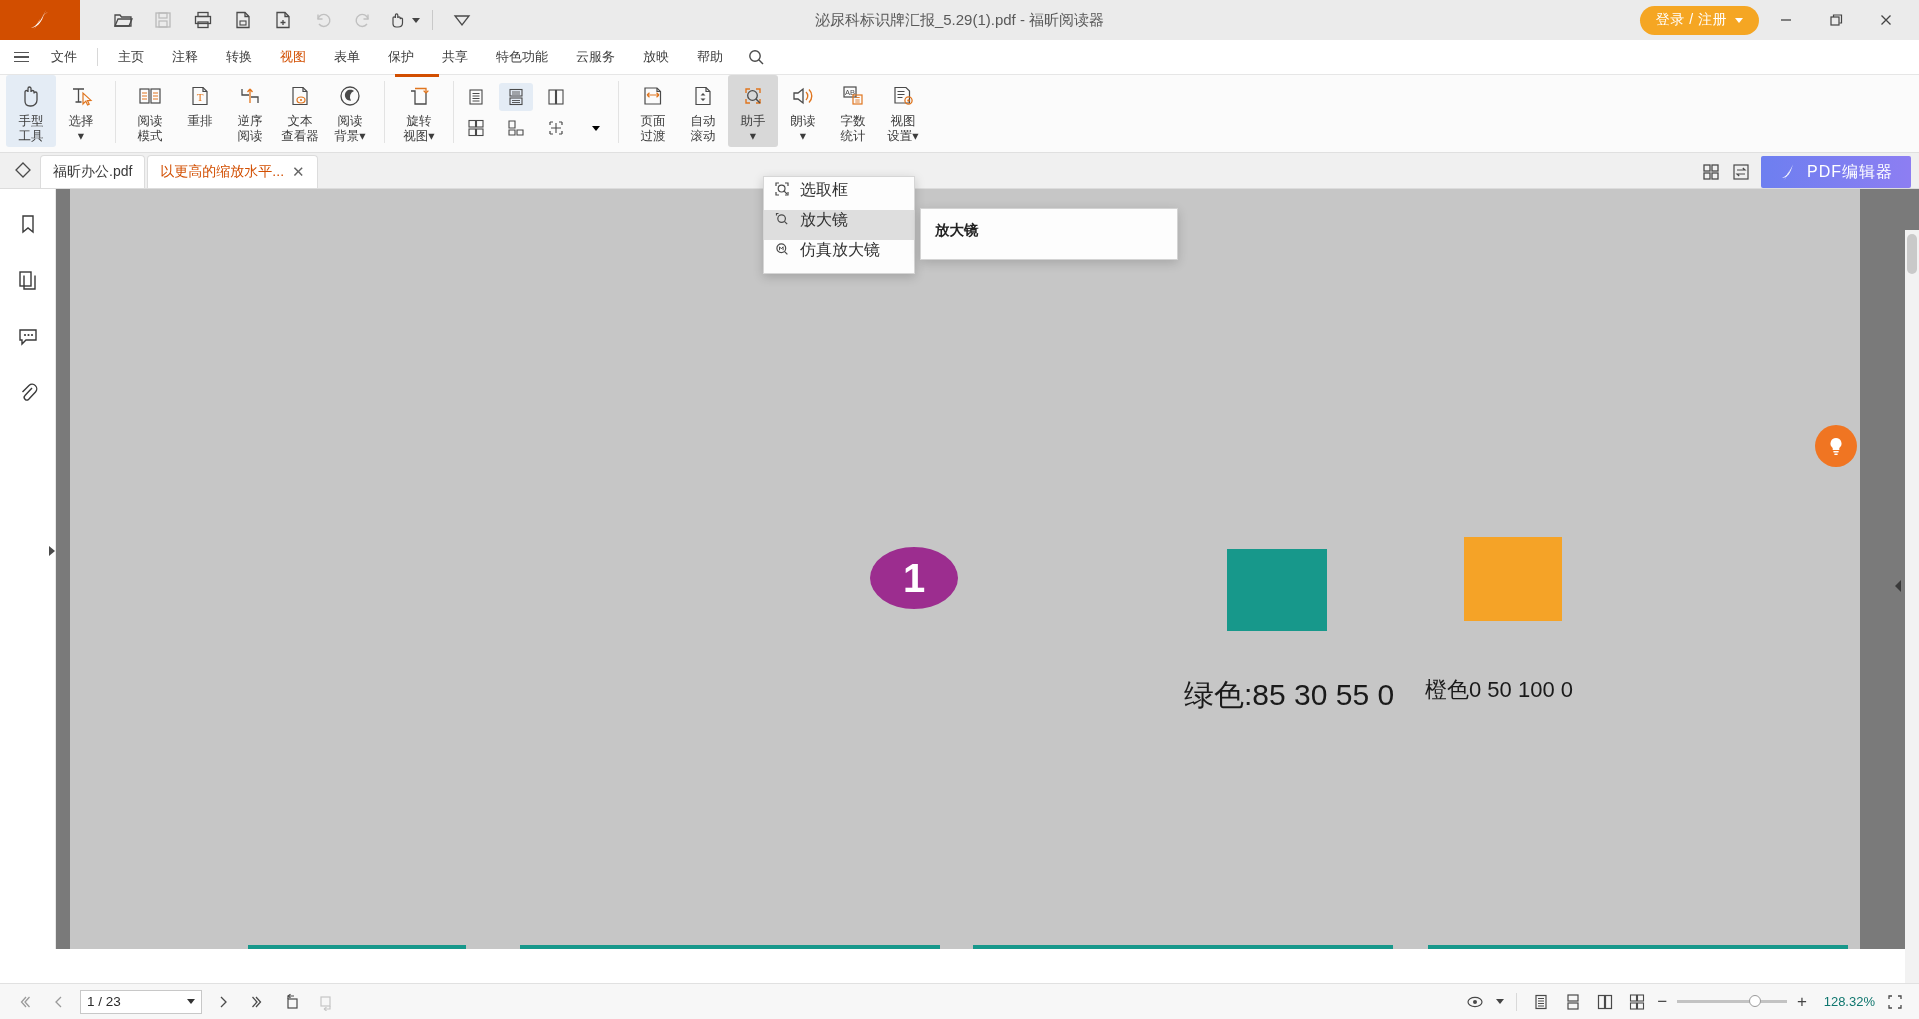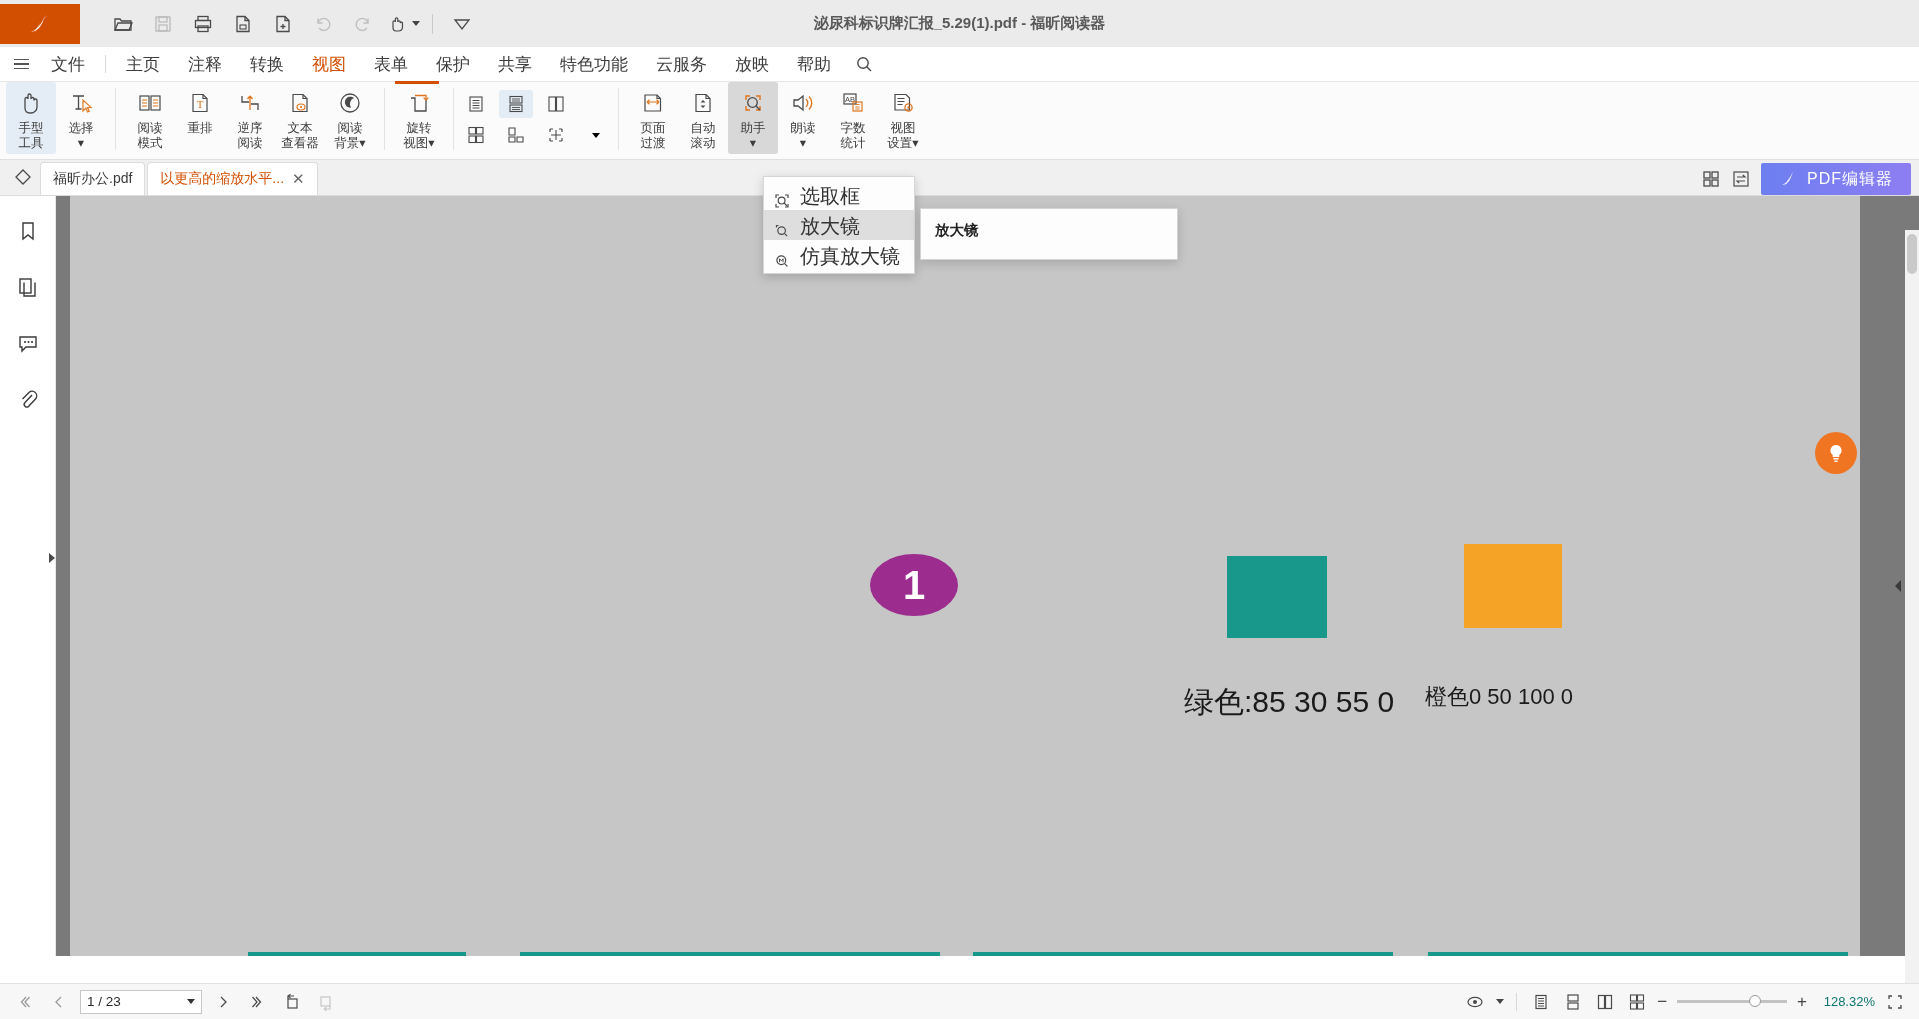--- a/index.html
+++ b/index.html
@@ -7,23 +7,22 @@
     width: 1919px; height: 1019px;
     overflow: hidden;
     font-family: "Liberation Sans", "DejaVu Sans", sans-serif;
     background: #ffffff;
     -webkit-font-smoothing: antialiased;
   }
   .app { position: relative; width: 1919px; height: 1019px; background:#fff; }
 
   
   .titlebar {
-    height: 47px; background: #ebebeb; display: flex; align-items: center;
+    height: 40px; background: #ebebeb; display: flex; align-items: center;
     position: relative;
-    font-weight: bold;
   }
   .logo-box {
     width: 80px; height: 40px; background: #d24e00;
     display:flex; align-items:center; justify-content:center;
   }
   .logo-glyph { width: 26px; height: 26px; }
   .qat { display:flex; align-items:center; gap: 2px; padding-left: 24px; }
   .qbtn {
     width: 38px; height: 34px; display:flex; align-items:center; justify-content:center;
     border-radius: 3px; cursor: default;
@@ -43,21 +42,21 @@
   .wbtn { width:46px;height:40px;display:flex;align-items:center;justify-content:center;color:#444; }
 
   
   .menubar {
     height: 35px; background:#fff; display:flex; align-items:center;
     padding-left: 14px; border-bottom: 1px solid #e6e6e6; position:relative;
   }
   .hamburger { display:inline-flex; flex-direction:column; gap:3px; margin-right:8px; }
   .hamburger span { display:block; width:15px; height:1.6px; background:#555; }
   .menu-item {
-    font-size: 17px; color: #3d3d3d; padding: 4px 14px; cursor:default;
+    font-size: 13px; color: #3d3d3d; padding: 4px 14px; cursor:default;
     white-space:nowrap;
   }
   .menu-item.active { color:#d24e00; }
   .menu-sep { width:1px;height:18px;background:#d8d8d8; margin:0 6px; }
 
   
   .ribbon {
     height: 78px; background:#fbfbfb; display:flex; align-items:flex-start;
     border-bottom:1px solid #e0e0e0; padding-left: 2px; position:relative;
   }
@@ -82,22 +81,22 @@
   .lbtn { width:34px;height:28px;display:flex;align-items:center;justify-content:center;border-radius:3px; }
   .lbtn.sel{background:#e4ecf5;}
 
   
   .dropdown {
     position:absolute; left: 763px; top: 176px; width: 152px;
     background:#fdfdfd; border:1px solid #d6d6d6; box-shadow: 0 3px 10px rgba(0,0,0,.18);
     z-index: 60; padding: 3px 0;
   }
   .dd-item {
-    display:flex; align-items:flex-end; gap:9px; height:30px; padding-left:9px;
-    font-size:20px; color:#333; cursor:default;
+    display:flex; align-items:flex-start; gap:9px; height:30px; padding-left:9px;
+    font-size:16px; color:#333; cursor:default;
   }
   .dd-item:hover, .dd-item.hl { background:#dedede; }
 
   .tooltip {
     position:absolute; left: 920px; top: 208px; width: 258px;
     background:#fdfdfd; border:1px solid #d3d3d3; box-shadow:0 3px 10px rgba(0,0,0,.16);
     padding: 12px 14px; z-index:61;
   }
   .tt-title { font-size:14.5px; font-weight:bold; color:#222; margin-bottom:7px; }
   .tt-body  { font-size:13.5px; color:#3a3a3a; line-height:21px; }
@@ -257,20 +256,42 @@
       <div class="qsep"></div>
       <div class="qbtn">
         <svg width="22" height="20" viewBox="0 0 22 20">
             <path d="M4 6 h14 l-7 9 Z" fill="none" stroke="#4a4a4a" stroke-width="1.3"></path>
           </svg>
       </div>
     </div>
 
     <div class="title-text">泌尿科标识牌汇报_5.29(1).pdf - 福昕阅读器</div>
 
+    <div class="win-right">
+      <div class="login-pill">
+        <span>登录 / 注册</span>
+        <span class="caret-down"></span>
+      </div>
+      <div class="wbtn">
+        <svg width="16" height="16" viewBox="0 0 16 16">
+            <path d="M3 8 h10" stroke="#444" stroke-width="1.3"></path>
+          </svg>
+      </div>
+      <div class="wbtn">
+        <svg width="16" height="16" viewBox="0 0 16 16">
+            <rect x="3" y="5" width="8" height="8" fill="none" stroke="#444" stroke-width="1.2"></rect>
+            <path d="M5.5 5 V3 h8 v8 h-2" fill="none" stroke="#444" stroke-width="1.2"></path>
+          </svg>
+      </div>
+      <div class="wbtn close">
+        <svg width="16" height="16" viewBox="0 0 16 16">
+            <path d="M3.5 3.5 L12.5 12.5 M12.5 3.5 L3.5 12.5" stroke="currentColor" stroke-width="1.3"></path>
+          </svg>
+      </div>
+    </div>
   </div>
 
   <div class="menubar">
     <span class="hamburger">
         <span></span>
         <span></span>
         <span></span>
       </span>
     <div class="menu-item">文件</div>
     <div class="menu-sep"></div>

